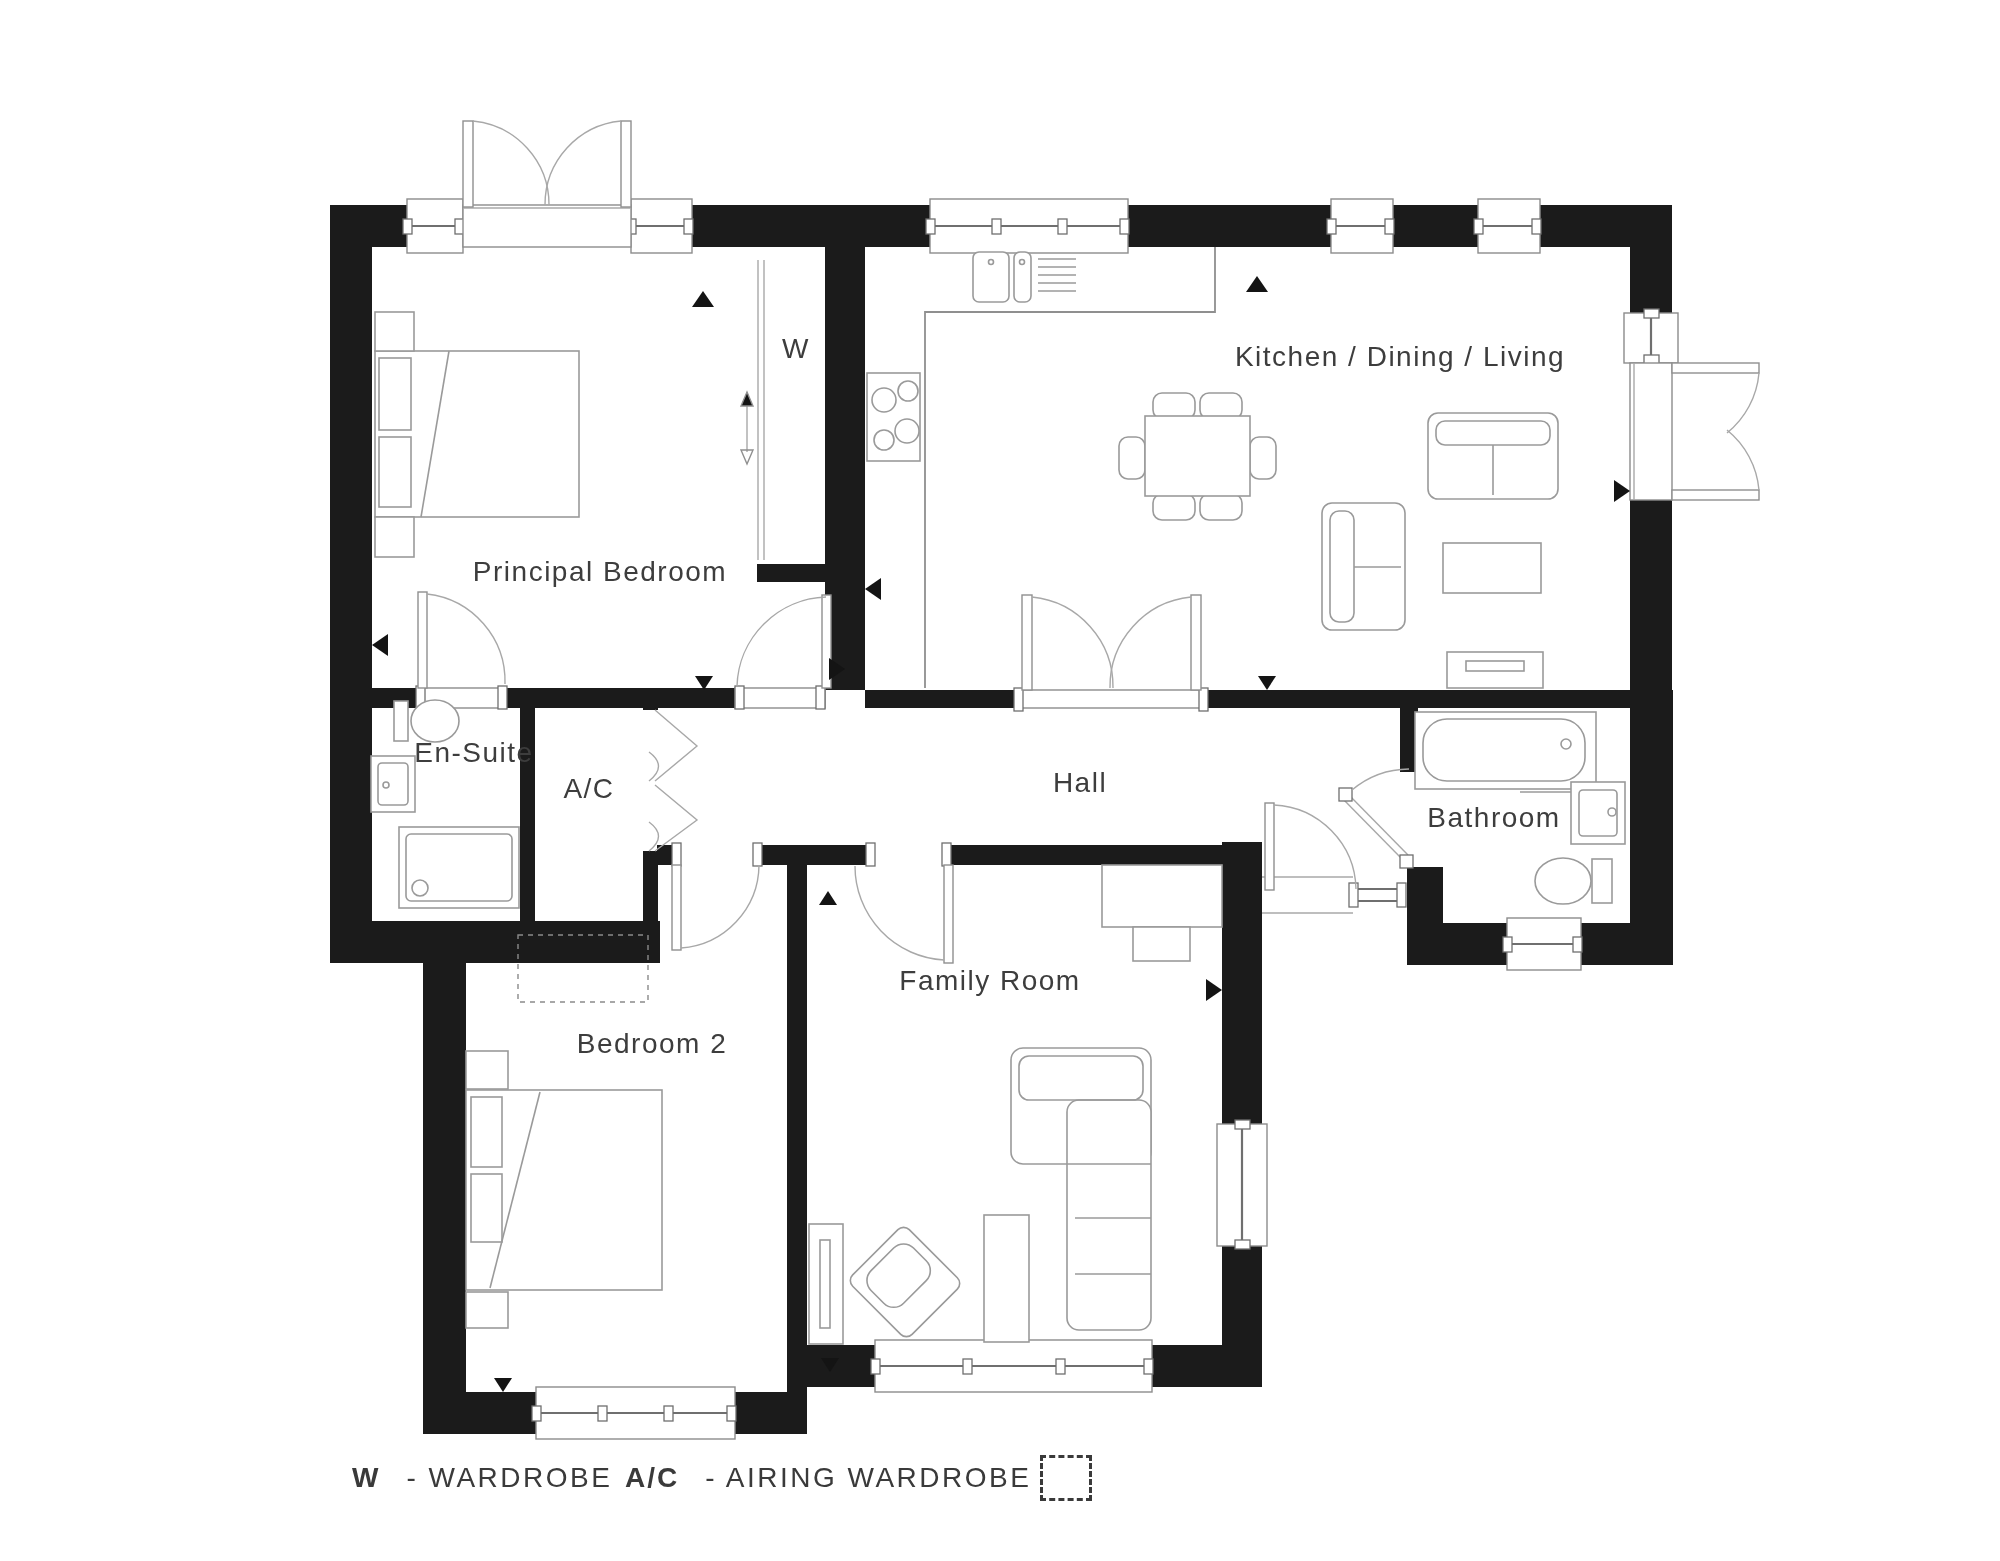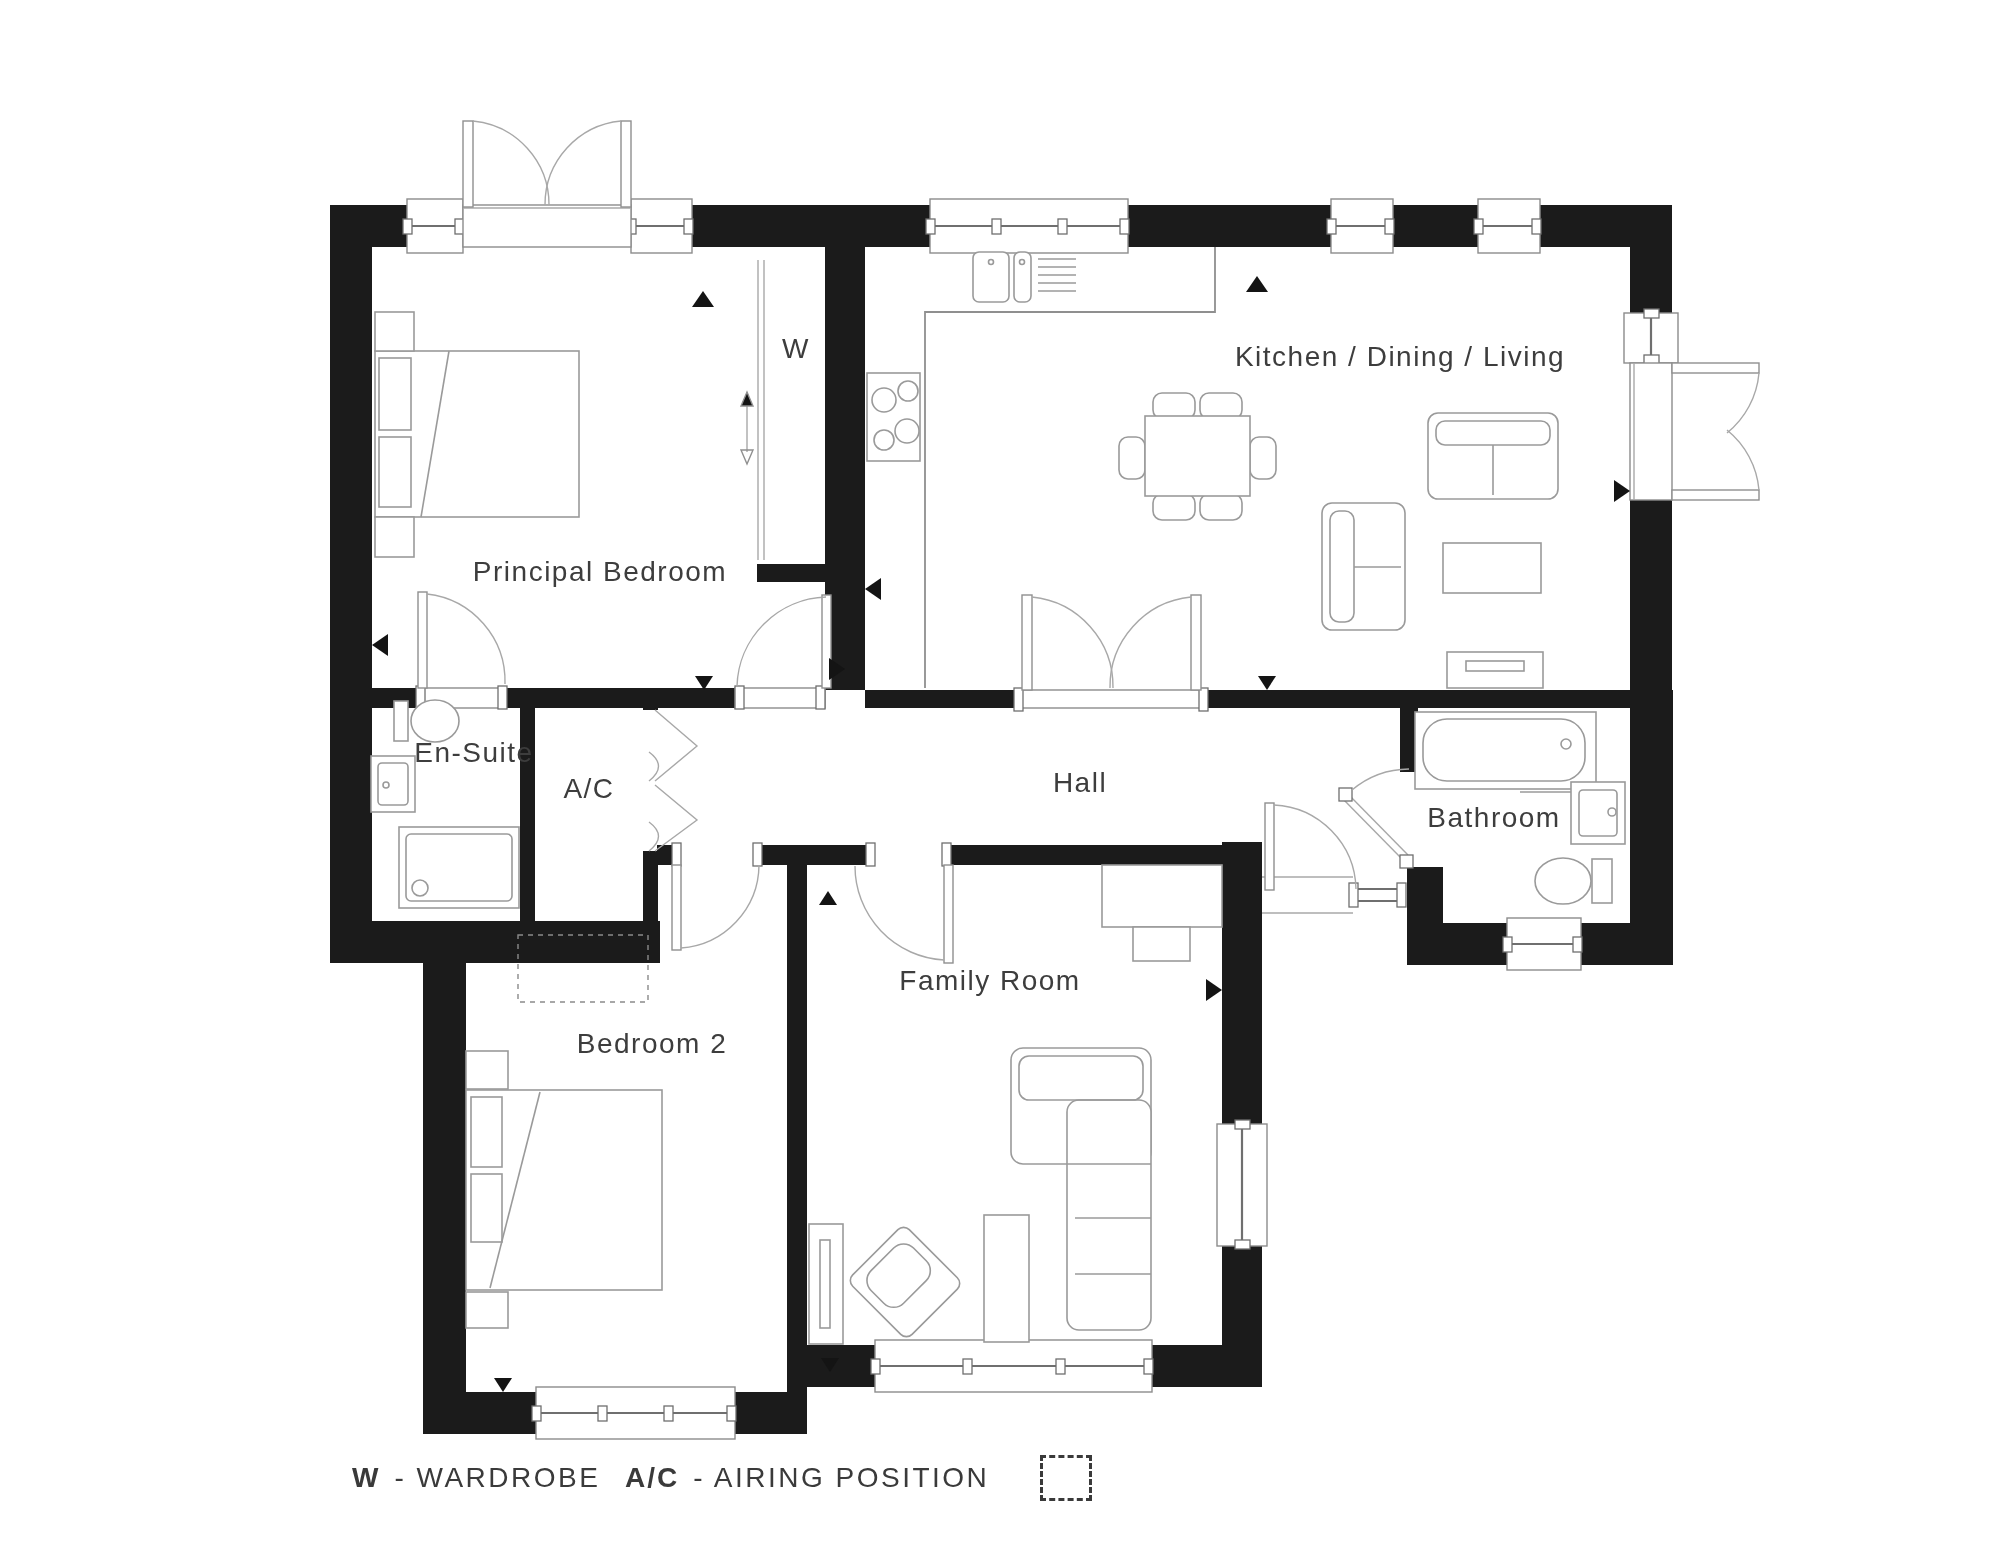--- a/index.html
+++ b/index.html
@@ -15,21 +15,21 @@
   .win{fill:#ffffff;stroke:#8c8c8c;stroke-width:1.4;}
   .winline{stroke:#6f6f6f;stroke-width:2.2;}
   .cap{fill:#ffffff;stroke:#6f6f6f;stroke-width:1.3;}
   .mark{fill:#141414;}
   .dashed{fill:none;stroke:#8a8a8a;stroke-width:1.4;stroke-dasharray:5 5;}
   .lbl{font-family:"Liberation Sans",sans-serif;font-size:28px;fill:#3d3d3d;
        letter-spacing:1.5px;text-anchor:middle;}
   #legend{position:absolute;left:0;top:1448px;width:2000px;height:70px;color:#3a3a3a;}
   .leg-item{position:absolute;display:flex;align-items:center;height:60px;}
   .leg-sym{font-size:28px;font-weight:700;letter-spacing:2px;white-space:pre;}
-  .leg-txt{font-size:28px;font-weight:400;letter-spacing:2.5px;white-space:pre;margin-left:14px;}
+  .leg-txt{font-size:28px;font-weight:400;letter-spacing:2.5px;white-space:pre;margin-left:26px;}
   .leg-box{width:52px;height:46px;border:3px dashed #3a3a3a;box-sizing:border-box;}
 </style>
 </head>
 <body>
 
 <div id="stage">
 <svg width="2000" height="1561" viewBox="0 0 2000 1561">
 
   <g>
     <rect class="wall" x="330" y="205" width="1342" height="42"></rect>
@@ -347,19 +347,19 @@
   </g>
 </svg>
 
   <div id="legend">
     <div class="leg-item" style="left:352px;">
       <span class="leg-sym">W</span>
       <span class="leg-txt">- WARDROBE</span>
     </div>
     <div class="leg-item" style="left:625px;">
       <span class="leg-sym">A/C</span>
-      <span class="leg-txt">- AIRING POSITION</span>
+      <span class="leg-txt">- AIRING WARDROBE</span>
     </div>
     <div class="leg-item" style="left:1040px;">
       <span class="leg-box"></span>
     </div>
   </div>
 </div>
 
 </body></html>

